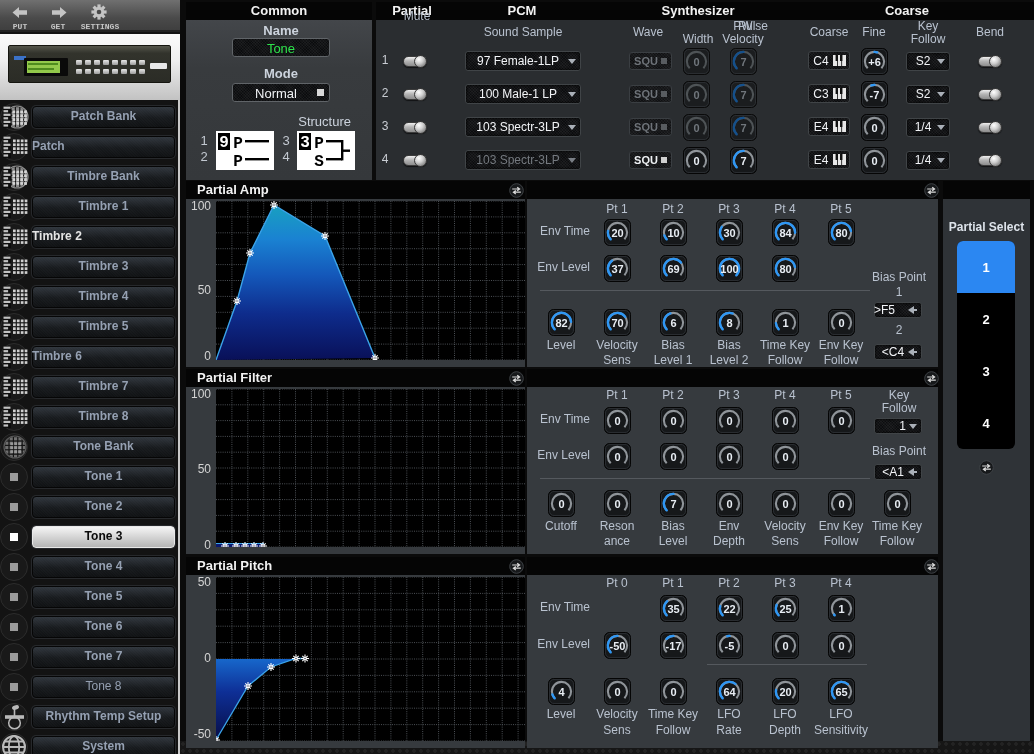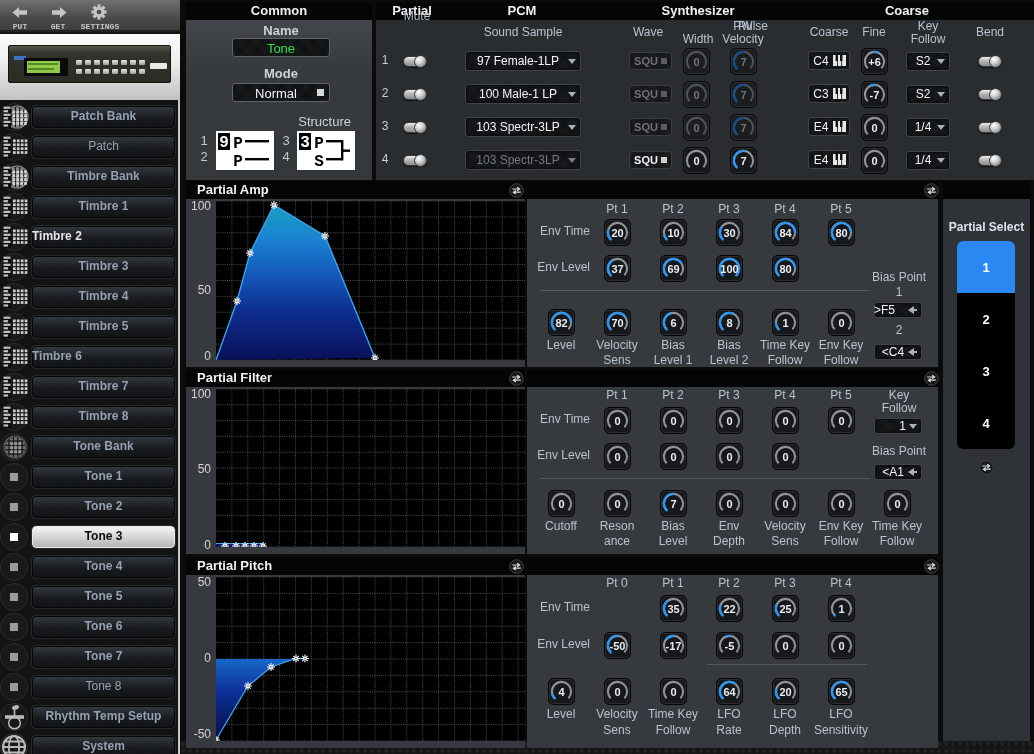--- a/index.html
+++ b/index.html
@@ -132,21 +132,21 @@
       <rect x="20.8" y="7.5" width="2.7" height="2.7" fill="#cfcfcf"></rect>
       <rect x="20.8" y="11.4" width="2.7" height="2.7" fill="#cfcfcf"></rect>
       <rect x="20.8" y="15.3" width="2.7" height="2.7" fill="#cfcfcf"></rect>
       <rect x="20.8" y="19.2" width="2.7" height="2.7" fill="#cfcfcf"></rect>
       <rect x="24.7" y="7.5" width="2.7" height="2.7" fill="#cfcfcf"></rect>
       <rect x="24.7" y="11.4" width="2.7" height="2.7" fill="#cfcfcf"></rect>
       <rect x="24.7" y="15.3" width="2.7" height="2.7" fill="#cfcfcf"></rect>
       <rect x="24.7" y="19.2" width="2.7" height="2.7" fill="#cfcfcf"></rect>
     </svg>
 <div style="position:absolute;left:32px;top:136px;width:143px;height:22px;border-radius:4px;background-color:#181b1e;background-image:linear-gradient(rgba(70,78,88,.55),rgba(20,22,25,.2) 55%,rgba(0,0,0,.35)),repeating-linear-gradient(45deg, rgba(255,255,255,0.025) 0 1px, rgba(0,0,0,0) 1px 2px);border:1px solid #060606;box-shadow:0 0 0 1px #26282b"></div>
-<div style="position:absolute;left:32px;top:139px;width:143px;text-align:center;font-size:12px;font-weight:normal;color:#95a0b2">Patch</div>
+<div style="position:absolute;left:32px;top:139px;width:143px;font-size:12px;font-weight:bold;color:#95a0b2">Patch</div>
 <svg width="34" height="30" style="position:absolute;left:0px;top:162px">
       <circle cx="14" cy="15" r="13.5" fill="#191919" stroke="#2c2c2c"></circle>
       <circle cx="17" cy="15" r="11" fill="#141414" stroke="#8f8f8f" stroke-width="1.2"></circle>
       <clipPath id="ccl177">
         <circle cx="17" cy="15" r="10.4"></circle>
       </clipPath>
       <g clip-path="url(#ccl177)">
         <rect x="7.2" y="5.2" width="3.2" height="3.2" fill="#888888"></rect>
         <rect x="7.2" y="9.6" width="3.2" height="3.2" fill="#888888"></rect>
         <rect x="7.2" y="14.0" width="3.2" height="3.2" fill="#888888"></rect>

